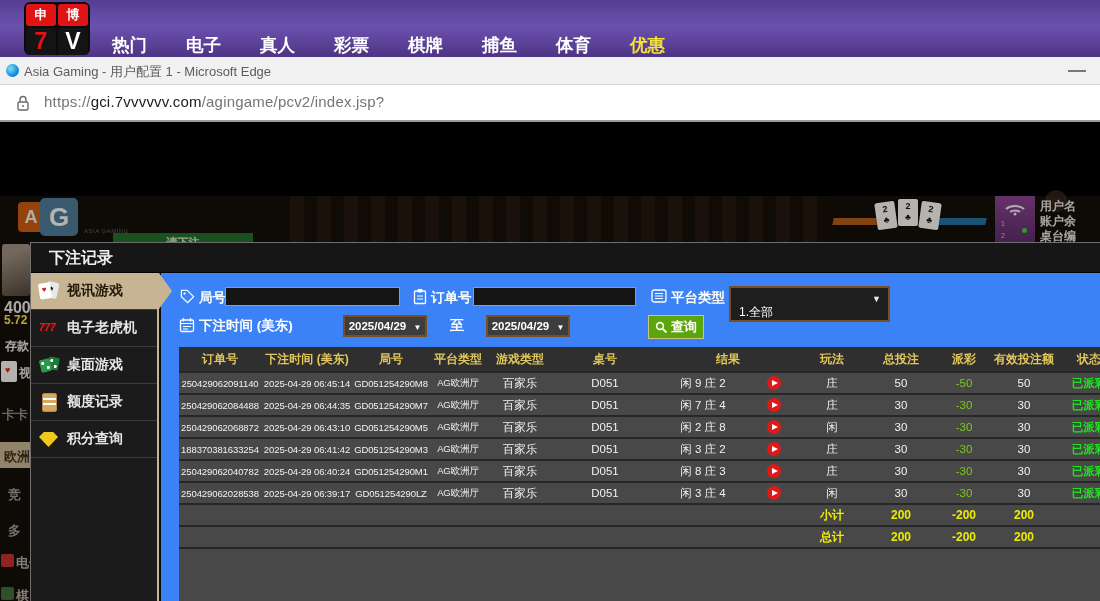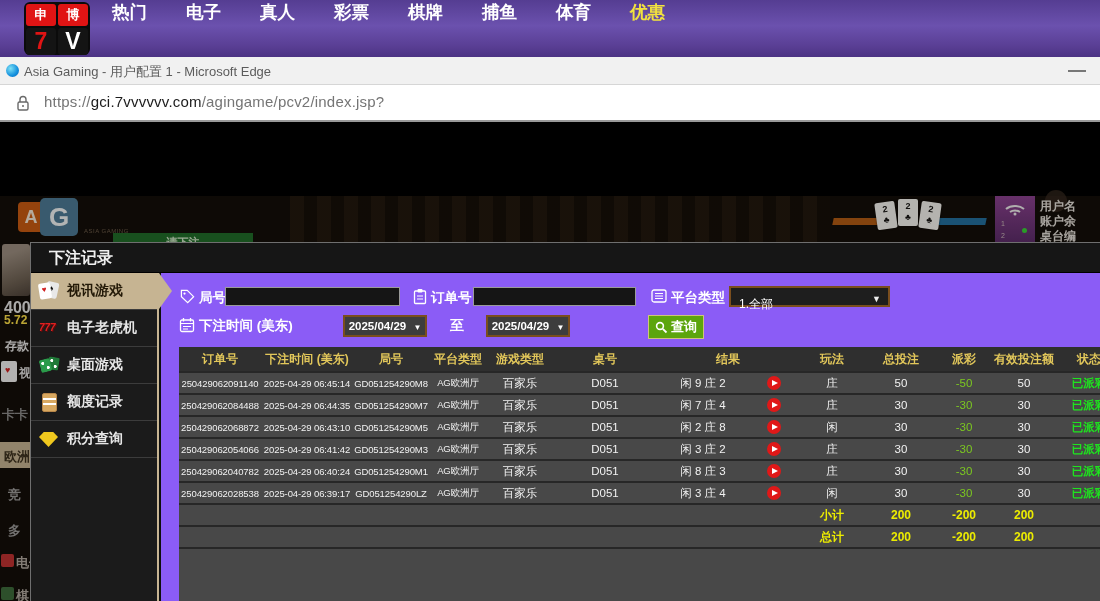--- a/index.html
+++ b/index.html
@@ -12,21 +12,21 @@
     background:linear-gradient(180deg,#553d92 0%,#6b51ae 45%,#5a3f95 80%,#4c3384 100%); }
   .logo { position:absolute; left:24px; top:2px; width:66px; height:53px; background:#0b0b0b;
     border-radius:6px; display:grid; grid-template-columns:1fr 1fr; grid-template-rows:22px 1fr;
     gap:2px; padding:2px; }
   .logo .t { background:#e01414; color:#fff; font-size:13px; font-weight:bold;
     display:flex; align-items:center; justify-content:center; border-radius:3px; }
   .logo .b { background:#141414; display:flex; align-items:center; justify-content:center;
     font-size:23px; font-weight:900; border-radius:3px; }
   .logo .b.seven { color:#e01414; } .logo .b.vee { color:#fff; }
   .nav-items { position:absolute; left:112px; top:0; height:57px; display:flex;
-    align-items:flex-start; gap:39px; }
+    align-items:flex-end; gap:39px; }
   .nav-item { color:#fff; font-size:17.5px; font-weight:bold; cursor:pointer; white-space:nowrap; }
   .nav-item.hl { color:#f2e23e; }
 
   
   .titlebar { position:absolute; left:0; top:57px; width:1100px; height:28px; background:#f1f1f1;
     border-bottom:1px solid #d6d6d6; }
   .edge-ico { position:absolute; left:6px; top:7px; width:13px; height:13px; border-radius:50%;
     background:radial-gradient(circle at 35% 35%,#7de0f5,#1390dd 60%,#0b62b8); }
   .title-txt { position:absolute; left:24px; top:6px; font-size:13px; color:#5c5c5c; }
   .min-btn { position:absolute; right:14px; top:13px; width:18px; height:2px; background:#777; }
@@ -108,26 +108,26 @@
                radial-gradient(circle at 70% 70%,#fff 1.2px,transparent 1.8px),#2a9a4a; }
   .die.d1 { left:2px; top:4px; transform:rotate(-14deg); }
   .die.d2 { left:10px; top:2px; transform:rotate(10deg); background-color:#1f7a38; }
   .icon.gem::after { content:""; position:absolute; left:1px; top:3px; width:19px; height:15px;
     background:#f0c81e; clip-path:polygon(25% 0,75% 0,100% 33%,50% 100%,0 33%); }
   .icon.doc::after { content:""; position:absolute; left:4px; top:1px; width:13px; height:17px;
     border-radius:2px; background:linear-gradient(#d8a860 0 4px,#fff 4px 6px,#d8a860 6px 9px,
       #fff 9px 11px,#d8a860 11px 17px); border:1px solid #b8874a; }
 
   
-  .content { position:absolute; left:130px; right:0; top:30px; bottom:0; background:#8b5cf6;text-decoration:underline; }
+  .content { position:absolute; left:130px; right:0; top:30px; bottom:0; background:#3b82f6;text-decoration:underline; }
   .flabel { position:absolute; color:#fff; font-size:13.5px; font-weight:bold; white-space:nowrap; }
   .finput { position:absolute; height:19px; background:#151515; border:1px solid #9a9a9a;
     color:#ddd; font-size:12px; padding:0 4px; }
   .fselect { position:absolute; height:21px; background:#1e1e1e; border:2px solid #7a4e1e;
-    color:#fff; font-size:12px; line-height:17px; padding:8px 8px; cursor:pointer; }
+    color:#fff; font-size:12px; line-height:17px; padding:16px 8px; cursor:pointer; }
   .fselect::after { content:"▼"; position:absolute; right:7px; top:3px; font-size:9px; color:#eee; }
   .datebtn { position:absolute; width:84px; height:22px; background:#3d3d3d; border:2px solid #7a4e1e;
     color:#fff; font-size:11.5px; font-weight:bold; line-height:18px; text-align:center; cursor:pointer; }
   .datebtn::after { content:"▼"; font-size:8px; margin-left:4px; }
   .searchbtn { position:absolute; width:56px; height:24px; background:#5ca50d; border:1px solid #cfc47a;
     color:#fff; font-size:13px; font-weight:bold; display:flex; align-items:center; justify-content:center;
     gap:3px; cursor:pointer; }
 
   
   .btable { position:absolute; left:18px; top:74px; width:924px; bottom:0; background:#484848; overflow:hidden; }
@@ -380,21 +380,21 @@
         <span>闲 2 庄 8</span>
         <span class="play"></span>
         <span>闲</span>
         <span>30</span>
         <span class="payout">-30</span>
         <span>30</span>
         <span class="status">已派彩</span>
       </div>
 
       <div class="trow tdata">
-        <span class="num-sm">250429062054066</span>
+        <span class="num-sm">188370381633254</span>
         <span class="num-sm">2025-04-29 06:41:42</span>
         <span class="num-sm">GD051254290M3</span>
         <span class="num-sm">AG欧洲厅</span>
         <span>百家乐</span>
         <span>D051</span>
         <span>闲 3 庄 2</span>
         <span class="play"></span>
         <span>庄</span>
         <span>30</span>
         <span class="payout">-30</span>

